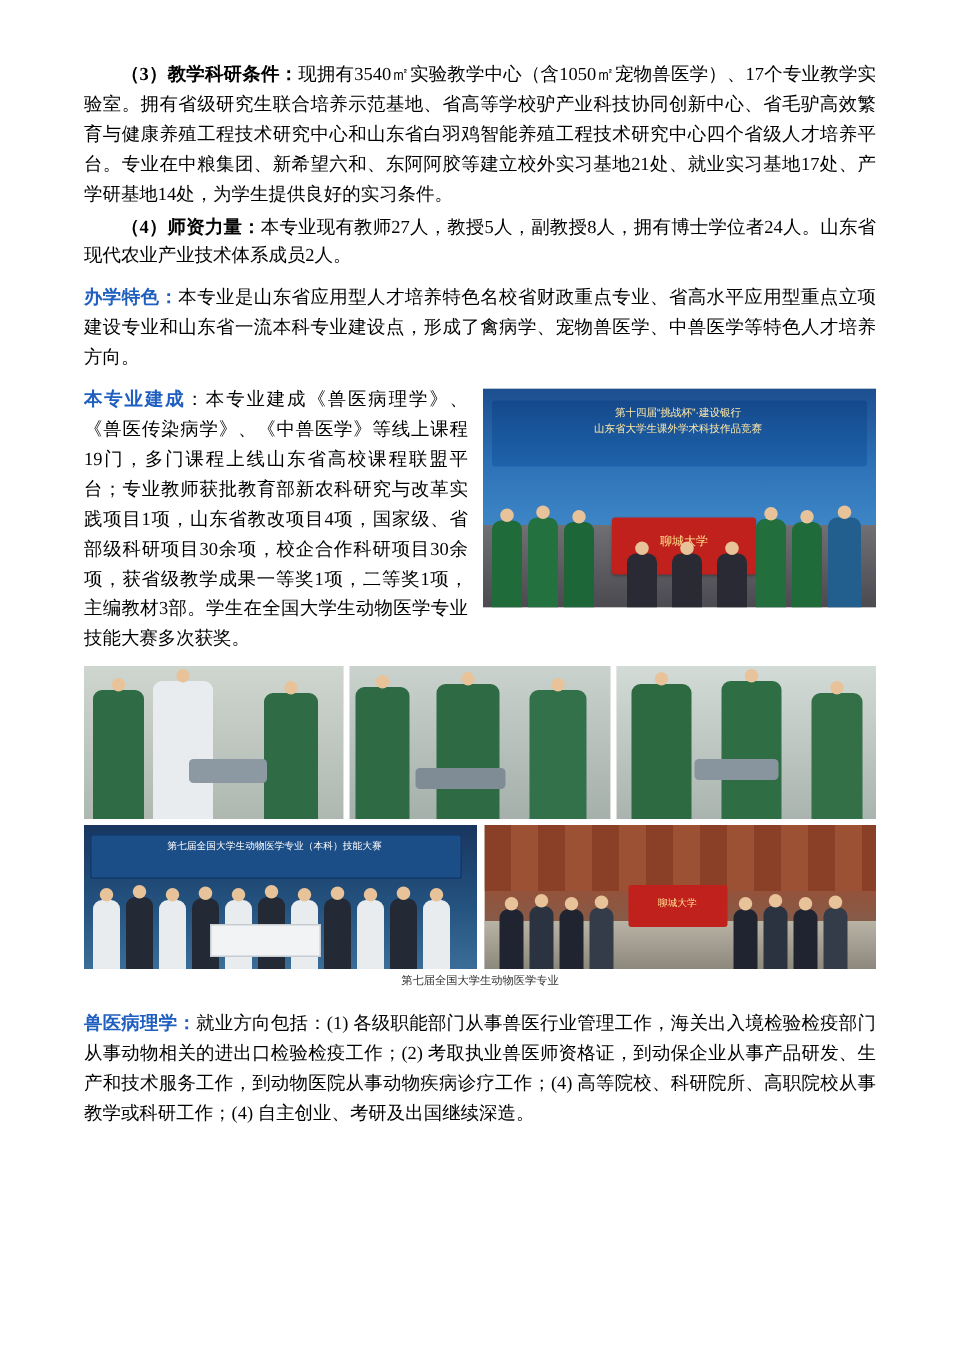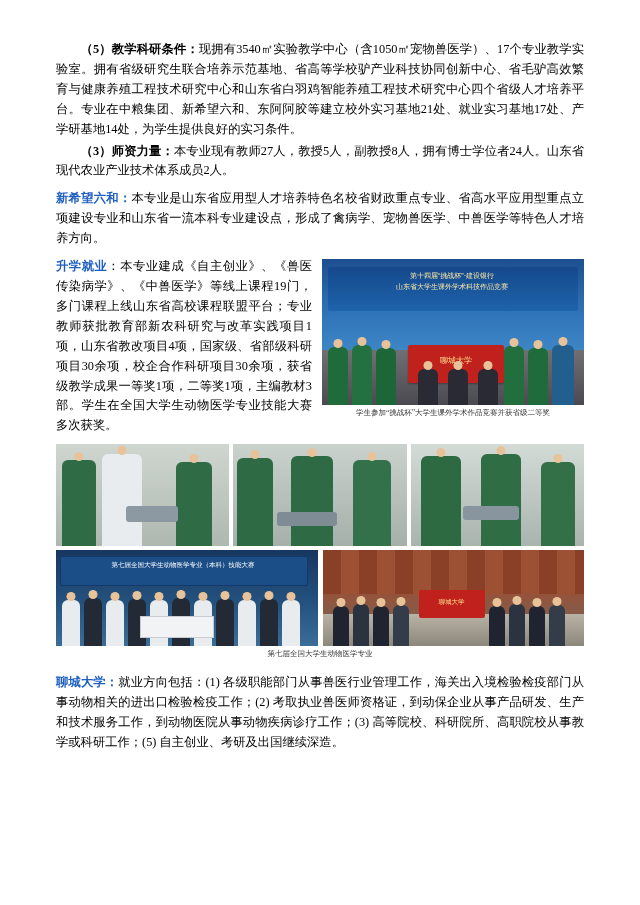--- a/index.html
+++ b/index.html
@@ -108,30 +108,30 @@
   .wide-photo { height: 96px; }
 
   .footer-space { height: 6px; }
 </style>
 </head>
 <body>
 
 <div class="page">
 
   <p class="para indent">
-    <span class="bold">（5）教学科研条件：</span><span>现拥有3540㎡实验教学中心（含1050㎡宠物兽医学）、17个专业教学实验室。拥有省级研究生联合培养示范基地、省高等学校驴产业科技协同创新中心、省毛驴高效繁育与健康养殖工程技术研究中心和山东省白羽鸡智能养殖工程技术研究中心四个省级人才培养平台。专业在中粮集团、新希望六和、东阿阿胶等建立校外实习基地21处、就业实习基地17处、产学研基地14处，为学生提供良好的实习条件。</span>
+    <span class="bold">（3）教学科研条件：</span><span>现拥有3540㎡实验教学中心（含1050㎡宠物兽医学）、17个专业教学实验室。拥有省级研究生联合培养示范基地、省高等学校驴产业科技协同创新中心、省毛驴高效繁育与健康养殖工程技术研究中心和山东省白羽鸡智能养殖工程技术研究中心四个省级人才培养平台。专业在中粮集团、新希望六和、东阿阿胶等建立校外实习基地21处、就业实习基地17处、产学研基地14处，为学生提供良好的实习条件。</span>
   </p>
 
   <p class="para indent">
-    <span class="bold">（3）师资力量：</span><span>本专业现有教师27人，教授5人，副教授8人，拥有博士学位者24人。山东省现代农业产业技术体系成员2人。</span>
+    <span class="bold">（4）师资力量：</span><span>本专业现有教师27人，教授5人，副教授8人，拥有博士学位者24人。山东省现代农业产业技术体系成员2人。</span>
   </p>
 
   <div class="section-block">
     <p class="para">
-      <span class="label-blue">新希望六和：</span><span>本专业是山东省应用型人才培养特色名校省财政重点专业、省高水平应用型重点立项建设专业和山东省一流本科专业建设点，形成了禽病学、宠物兽医学、中兽医学等特色人才培养方向。</span>
+      <span class="label-blue">办学特色：</span><span>本专业是山东省应用型人才培养特色名校省财政重点专业、省高水平应用型重点立项建设专业和山东省一流本科专业建设点，形成了禽病学、宠物兽医学、中兽医学等特色人才培养方向。</span>
     </p>
   </div>
 
   <div class="section-block flow-block">
 
     <div class="fig-right">
       <div class="photo ph stage-photo">
         <div class="sky" style="height:62%;background:linear-gradient(180deg,#1c4f8f 0%,#2f74b8 60%,#3d86c6 100%);"></div>
         <div class="ground" style="height:38%;background:linear-gradient(180deg,#6f6f74 0%,#4a4a50 100%);"></div>
 
@@ -145,25 +145,24 @@
         <div class="person" style="left:6px;width:20px;height:58px;background:#1f6b3a;"></div>
         <div class="person" style="left:30px;width:20px;height:60px;background:#23713f;"></div>
         <div class="person" style="left:54px;width:20px;height:57px;background:#1d6637;"></div>
         <div class="person" style="left:182px;width:20px;height:59px;background:#226e3d;"></div>
         <div class="person" style="left:206px;width:20px;height:57px;background:#1f6b3a;"></div>
         <div class="person" style="left:230px;width:22px;height:60px;background:#235f8e;"></div>
         <div class="person" style="left:96px;width:20px;height:36px;background:#2a2a35;"></div>
         <div class="person" style="left:126px;width:20px;height:36px;background:#2a2a35;"></div>
         <div class="person" style="left:156px;width:20px;height:36px;background:#2a2a35;"></div>
       </div>
-      <div class="cap">学生参加“挑战杯”大学生课外学术作品竞赛并获省级二等奖</div>
     </div>
 
     <p class="para">
-      <span class="label-blue">升学就业</span><span>：本专业建成《自主创业》、《兽医传染病学》、《中兽医学》等线上课程19门，多门课程上线山东省高校课程联盟平台；专业教师获批教育部新农科研究与改革实践项目1项，山东省教改项目4项，国家级、省部级科研项目30余项，校企合作科研项目30余项，获省级教学成果一等奖1项，二等奖1项，主编教材3部。学生在全国大学生动物医学专业技能大赛多次获奖。</span>
+      <span class="label-blue">本专业建成</span><span>：本专业建成《兽医病理学》、《兽医传染病学》、《中兽医学》等线上课程19门，多门课程上线山东省高校课程联盟平台；专业教师获批教育部新农科研究与改革实践项目1项，山东省教改项目4项，国家级、省部级科研项目30余项，校企合作科研项目30余项，获省级教学成果一等奖1项，二等奖1项，主编教材3部。学生在全国大学生动物医学专业技能大赛多次获奖。</span>
     </p>
   </div>
 
   <div class="grid-3">
     <div class="cell">
       <div class="photo ph sq-photo">
         <div style="position:absolute;inset:0;background:linear-gradient(180deg,#cfd6d0 0%,#aeb8b0 100%);"></div>
         <div class="person" style="left:6px;width:34px;height:86px;background:#2f6b44;"></div>
         <div class="person" style="left:46px;width:40px;height:92px;background:#e9ecef;"></div>
         <div class="person" style="left:120px;width:36px;height:84px;background:#2f6b44;"></div>
@@ -227,17 +226,17 @@
         <div class="person" style="left:226px;width:16px;height:41px;background:#343c49;"></div>
       </div>
     </div>
   </div>
   <div class="cap">第七届全国大学生动物医学专业</div>
 
   <div class="footer-space"></div>
 
   <div class="section-block">
     <p class="para">
-      <span class="label-blue">聊城大学：</span><span>就业方向包括：(1) 各级职能部门从事兽医行业管理工作，海关出入境检验检疫部门从事动物相关的进出口检验检疫工作；(2) 考取执业兽医师资格证，到动保企业从事产品研发、生产和技术服务工作，到动物医院从事动物疾病诊疗工作；(3) 高等院校、科研院所、高职院校从事教学或科研工作；(5) 自主创业、考研及出国继续深造。</span>
+      <span class="label-blue">兽医病理学：</span><span>就业方向包括：(1) 各级职能部门从事兽医行业管理工作，海关出入境检验检疫部门从事动物相关的进出口检验检疫工作；(2) 考取执业兽医师资格证，到动保企业从事产品研发、生产和技术服务工作，到动物医院从事动物疾病诊疗工作；(4) 高等院校、科研院所、高职院校从事教学或科研工作；(4) 自主创业、考研及出国继续深造。</span>
     </p>
   </div>
 
 </div>
 
 </body></html>

